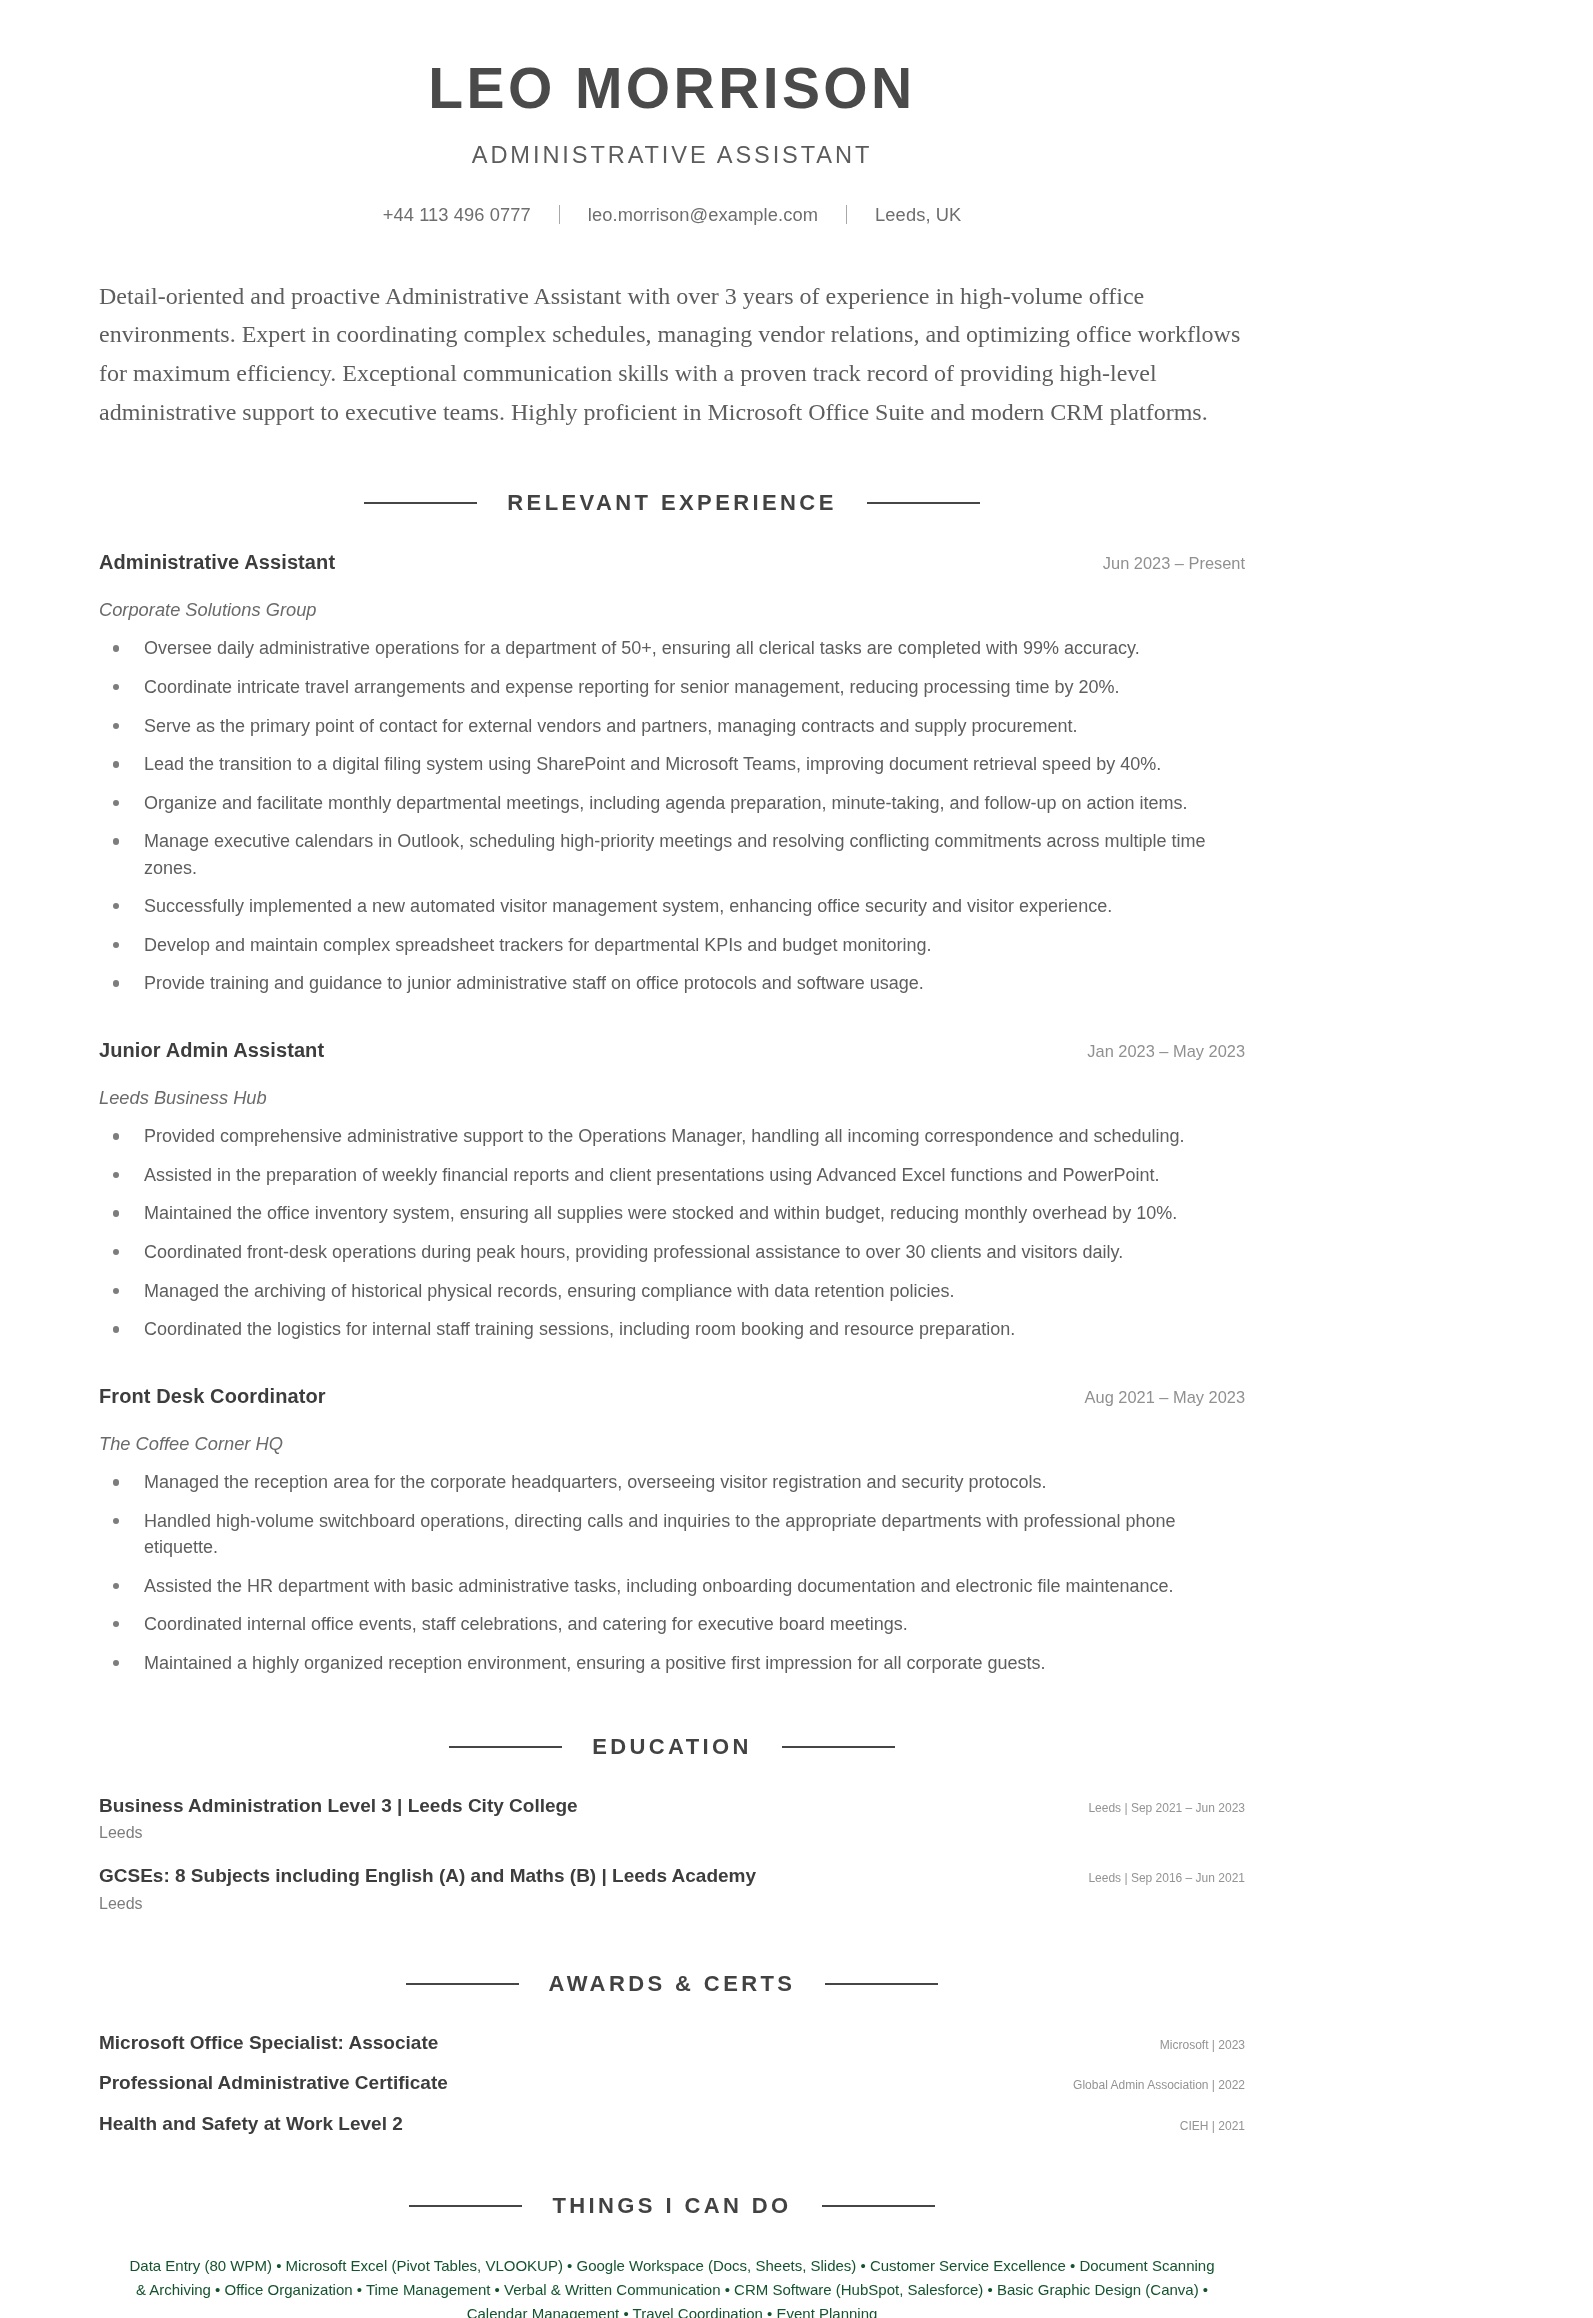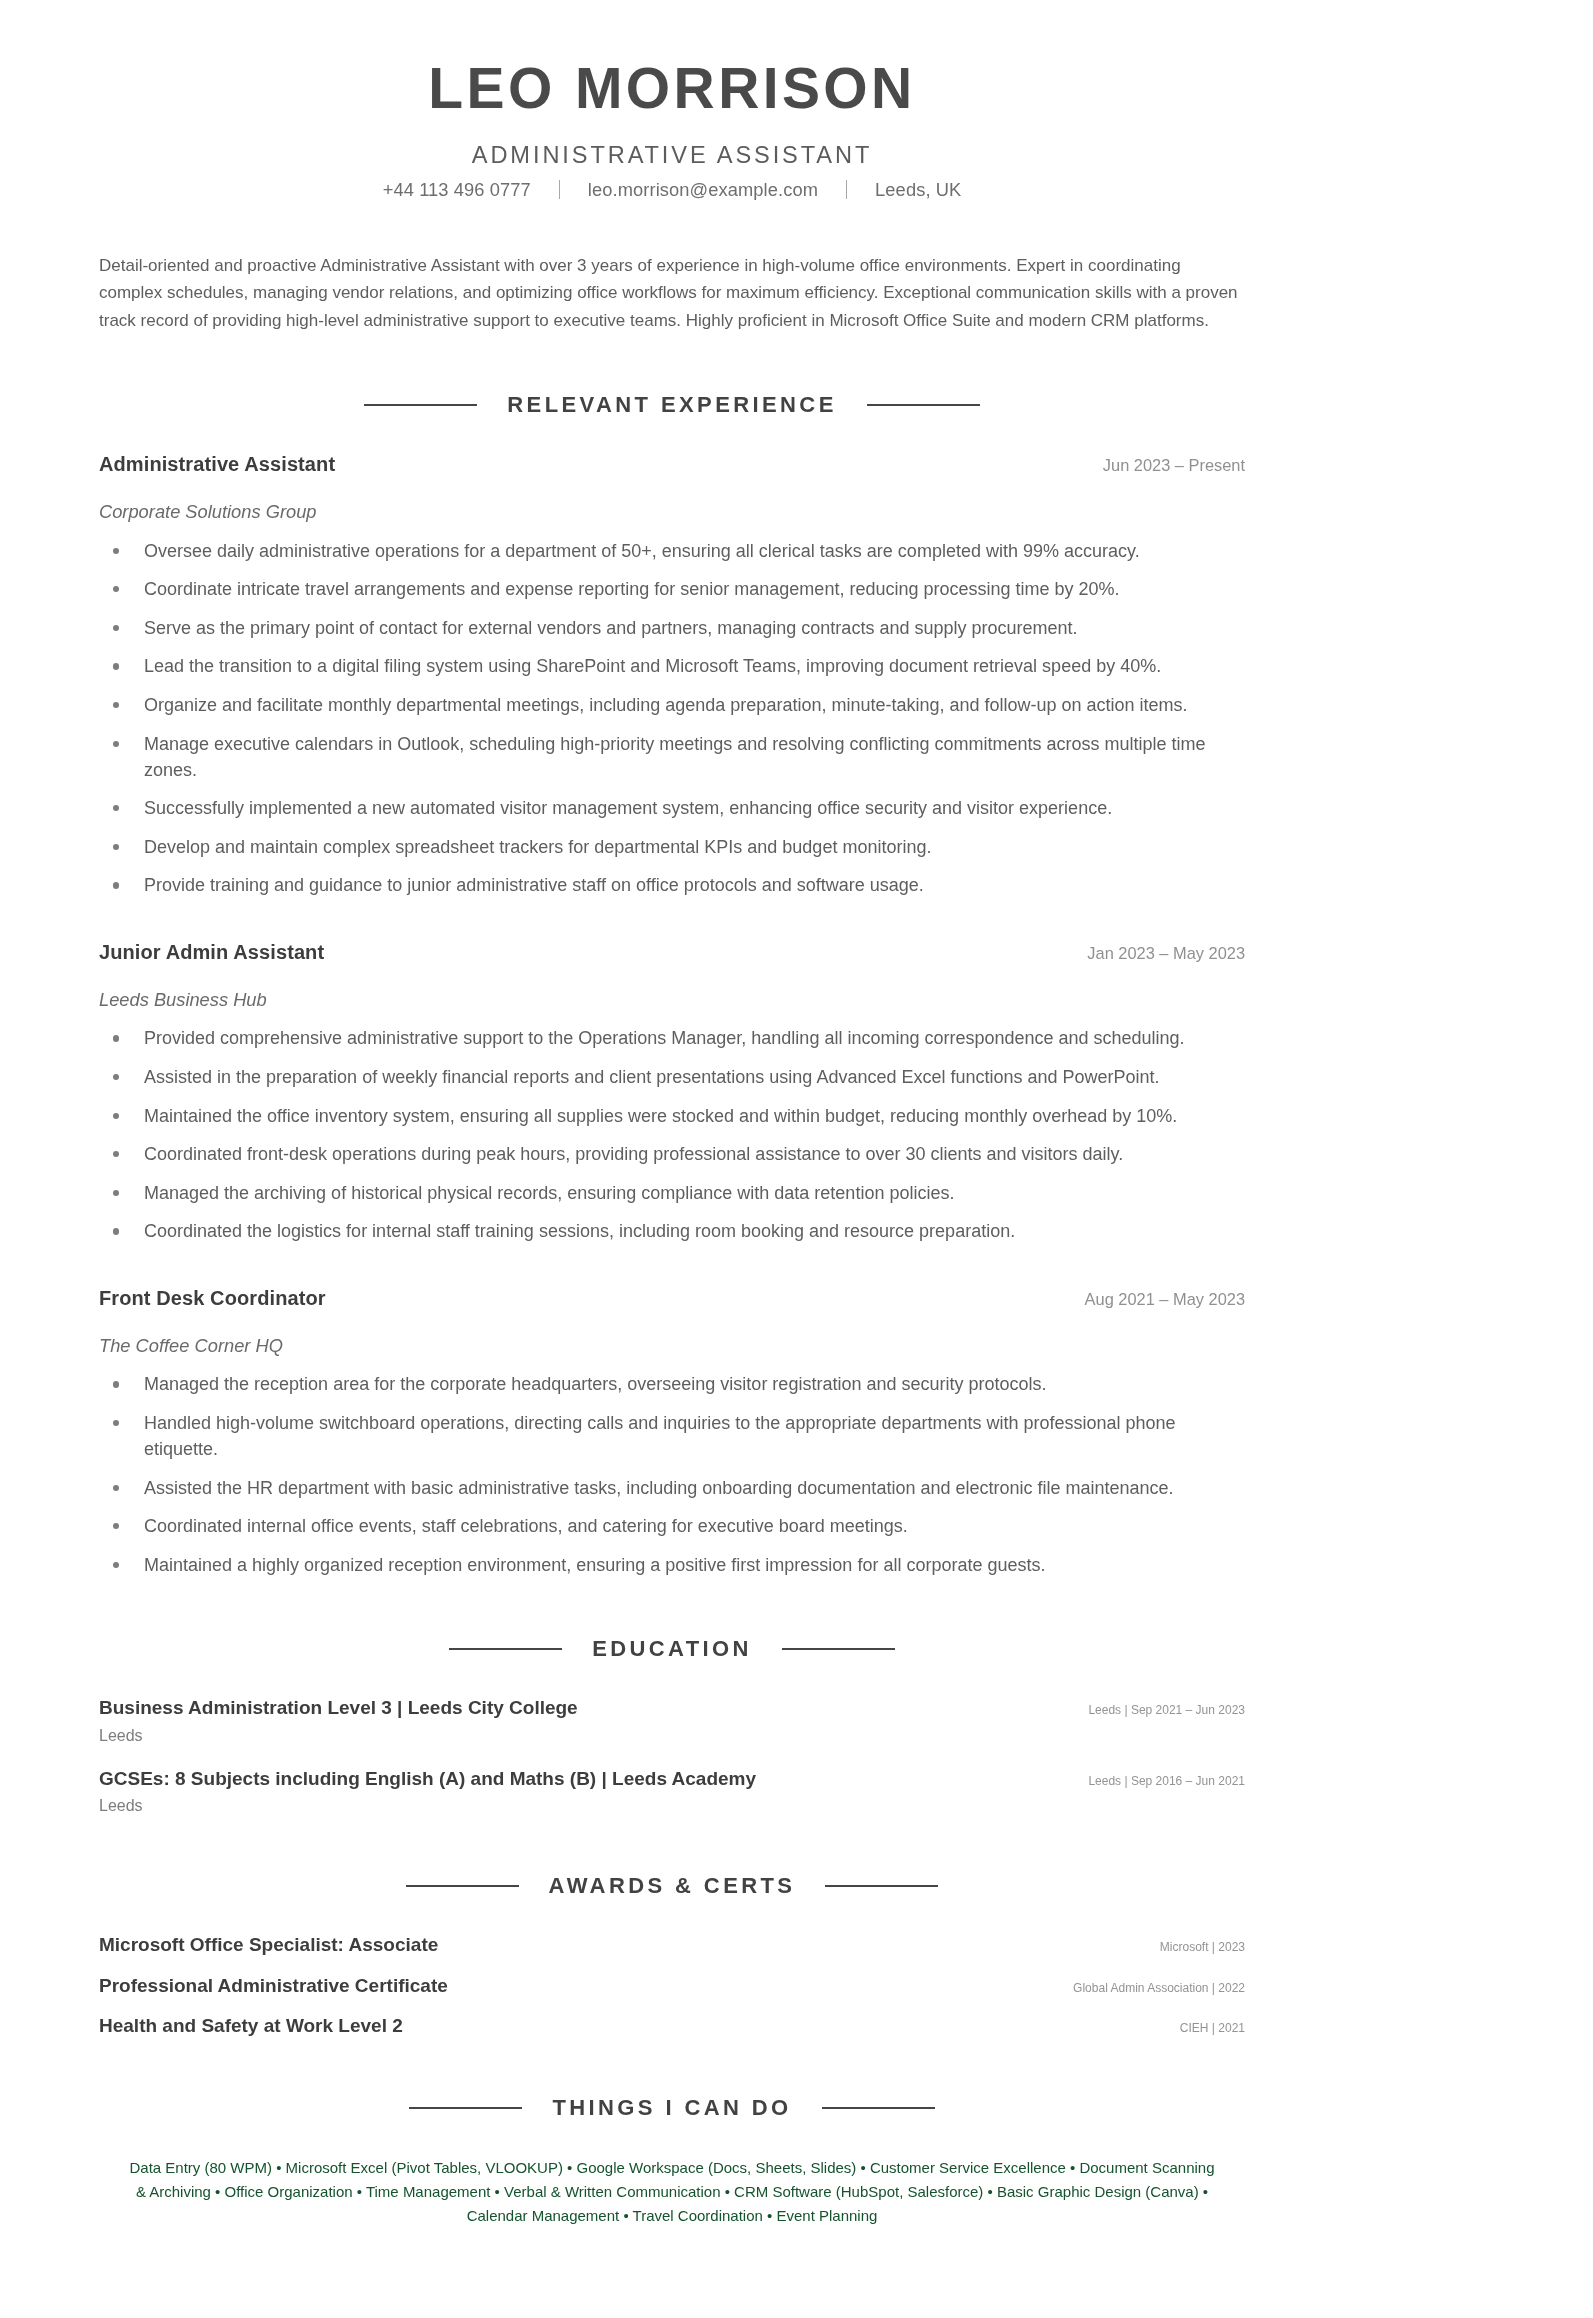--- a/index.html
+++ b/index.html
@@ -38,41 +38,42 @@
     font-weight: 400;
     letter-spacing: 2.9px;
     color: #5c5c5c;
     margin-top: 22px;
   }
 
   .contact-line {
     display: flex;
     justify-content: center;
     align-items: center;
-    margin-top: 10px;
+    margin-top: 35px;
     font-size: 18.3px;
     color: #6e6e6e;
     letter-spacing: 0.1px;
   }
   .contact-item { white-space: nowrap; }
   .contact-sep {
     display: inline-block;
     width: 1px;
     height: 19px;
     background: #a8a8a8;
     margin: 0 28px;
   }
 
   
   .summary {
     margin-top: 51px;
-    font-size: 17px;
+    font-size: 24px;
     line-height: 1.62;
     color: #5e5e5e;
     text-align: left;
+    font-family: Liberation Serif, serif;
   }
 
   
   .section-head {
     display: flex;
     align-items: center;
     justify-content: center;
     margin-top: 58px;
     margin-bottom: 35px;
   }

